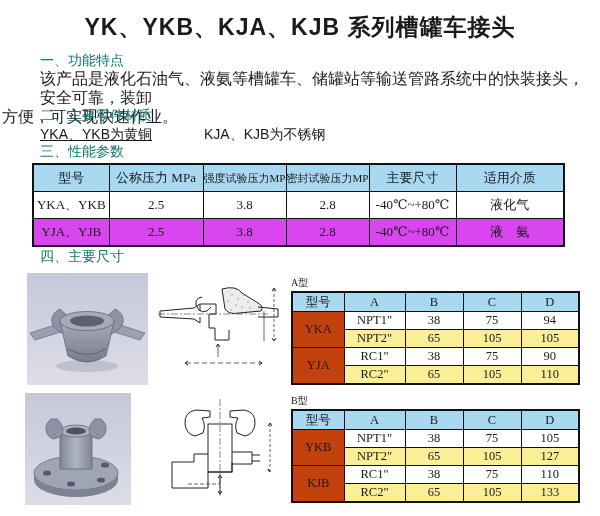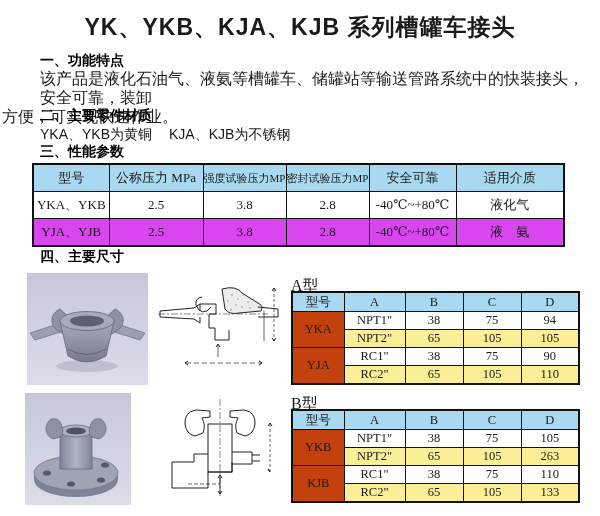--- a/index.html
+++ b/index.html
@@ -1,41 +1,41 @@
 <!DOCTYPE html>
 <html><head>
 <meta charset="utf-8">
 <style>
   html,body{margin:0;padding:0;}
   body{width:600px;height:516px;background:#ffffff;position:relative;overflow:hidden;
        font-family:"Liberation Sans","DejaVu Sans",sans-serif;color:#1a1a1a;}
   .abs{position:absolute;}
   .page-title{top:12px;left:0;width:600px;text-align:center;font-size:23px;font-weight:bold;letter-spacing:1px;}
-  .sec-heading{color:#000000;font-weight:bold;font-size:14px;}
+  .sec-heading{color:#0f766e;font-weight:normal;font-size:14px;}
   #h1{top:52px;left:40px;}
   #para1{top:69px;left:2px;width:596px;font-size:16px;line-height:19px;}
   #para1 .l1{padding-left:38px;}
   #h2{top:107px;left:40px;}
   #materials{top:126px;left:40px;font-size:14px;}
-  #materials .mat-left{margin-right:17px;}
+  #materials .mat-left{margin-right:52px;text-decoration:underline;}
   #h3{top:143px;left:40px;}
   #h4{top:248px;left:40px;}
 
   table{border-collapse:collapse;table-layout:fixed;font-family:"Liberation Serif","DejaVu Serif",serif;}
   table,th,td{border:1px solid #111;}
   table{border:2px solid #111;}
   th,td{text-align:center;vertical-align:middle;padding:0;overflow:hidden;white-space:nowrap;}
 
   #perf-table{top:163px;left:32px;width:531px;font-size:13px;}
   #perf-table th{background:#a9d9f1;font-weight:normal;height:26px;font-size:13px;}
   #perf-table th.small{font-size:11px;}
   #perf-table td{height:26px;}
   tr.yellow td{background:#d946ef;}
 
-  .dim-label{font-family:"Liberation Serif","DejaVu Serif",serif;font-size:16px;}
+  .dim-label{font-family:"Liberation Serif","DejaVu Serif",serif;font-size:10px;}
   #dim-label-a{top:276px;left:291px;}
   #dim-label-b{top:394px;left:291px;}
   .dim-table{width:287px;font-size:12.5px;}
   #dim-table-a{top:291px;left:291px;}
   #dim-table-b{top:409px;left:291px;}
   .dim-table th{background:#a9d9f1;font-weight:normal;height:18px;}
   .dim-table td{height:17px;}
   .dim-table td.model-cell{background:#c2410c;}
   .dim-table tr.yellow td{background:#faee96;}
 
@@ -72,21 +72,21 @@
       <col style="width:83px">
       <col style="width:87px">
       <col style="width:108px">
     </colgroup>
   <tbody>
       <tr>
     <th>型号</th>
     <th>公称压力 MPa</th>
     <th class="small">强度试验压力MPa</th>
     <th class="small">密封试验压力MPa</th>
-    <th>安全可靠</th>
+    <th>主要尺寸</th>
     <th>适用介质</th>
   </tr>
   <tr>
     <td>YKA、YKB</td>
     <td>2.5</td>
     <td>3.8</td>
     <td>2.8</td>
     <td>-40℃~+80℃</td>
     <td>液化气</td>
   </tr>
@@ -262,21 +262,21 @@
     <td class="model-cell" rowspan="2">YKB</td>
     <td>NPT1"</td>
     <td>38</td>
     <td>75</td>
     <td>105</td>
   </tr>
   <tr class="yellow">
     <td>NPT2"</td>
     <td>65</td>
     <td>105</td>
-    <td>263</td>
+    <td>127</td>
   </tr>
   <tr>
     <td class="model-cell" rowspan="2">KJB</td>
     <td>RC1"</td>
     <td>38</td>
     <td>75</td>
     <td>110</td>
   </tr>
   <tr class="yellow">
     <td>RC2"</td>

